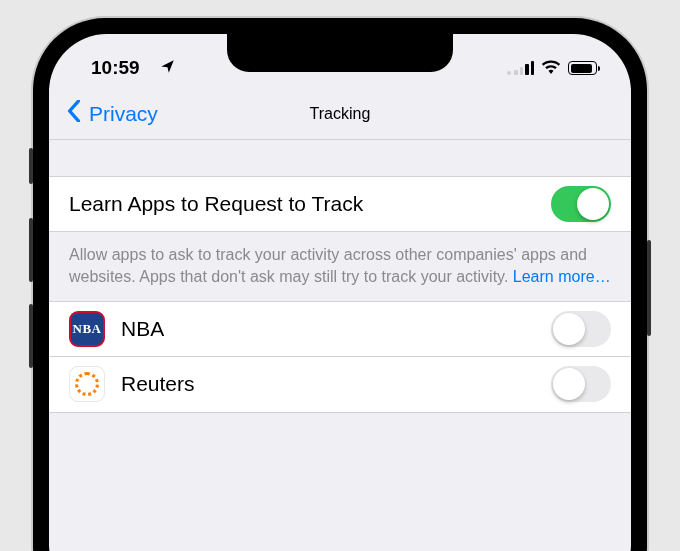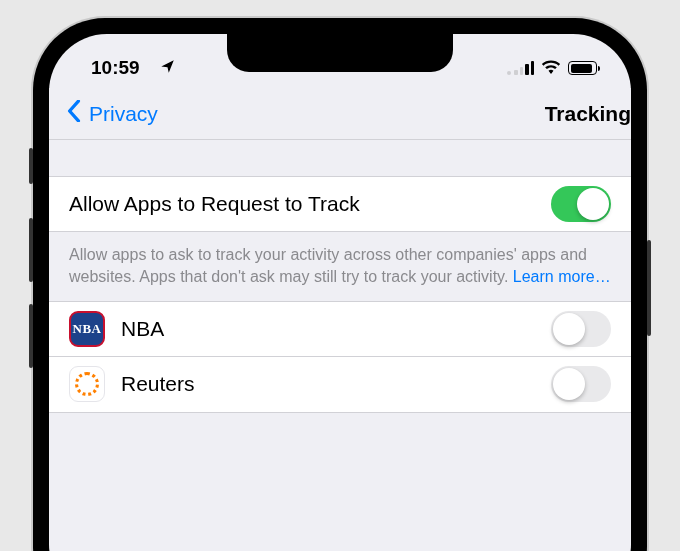--- a/index.html
+++ b/index.html
@@ -79,23 +79,23 @@
     align-items: center;
     color: #007aff;
     font-size: 21px;
     gap: 8px;
     cursor: pointer;
     z-index: 2;
   }
   .nav-title {
     position: absolute;
     left: 0; right: 0;
-    text-align: right;
-    font-size: 21px;
-    font-weight: 700;
+    text-align: center;
+    font-size: 16px;
+    font-weight: 400;
     color: #000;
   }
   .section-gap { height: 36px; }
   .row {
     background: #fff;
     border-top: 1px solid #d1d1d6;
     border-bottom: 1px solid #d1d1d6;
     display: flex;
     align-items: center;
     padding: 0 20px;
@@ -229,21 +229,21 @@
             </svg>
         </span>
         <span>Privacy</span>
       </div>
       <div class="nav-title">Tracking</div>
     </div>
 
     <div class="section-gap"></div>
 
     <div class="row">
-      <span class="row-label">Allow Apps to Request to Track</span>
+      <span class="row-label">Learn Apps to Request to Track</span>
       <span class="switch on">
           <span class="knob"></span>
         </span>
     </div>
 
     <div class="footer-text">
       <span>Allow apps to ask to track your activity across other companies' apps and websites. Apps that don't ask may still try to track your activity. </span><span class="learn-more">Learn more…</span>
     </div>
 
     <div class="row">

